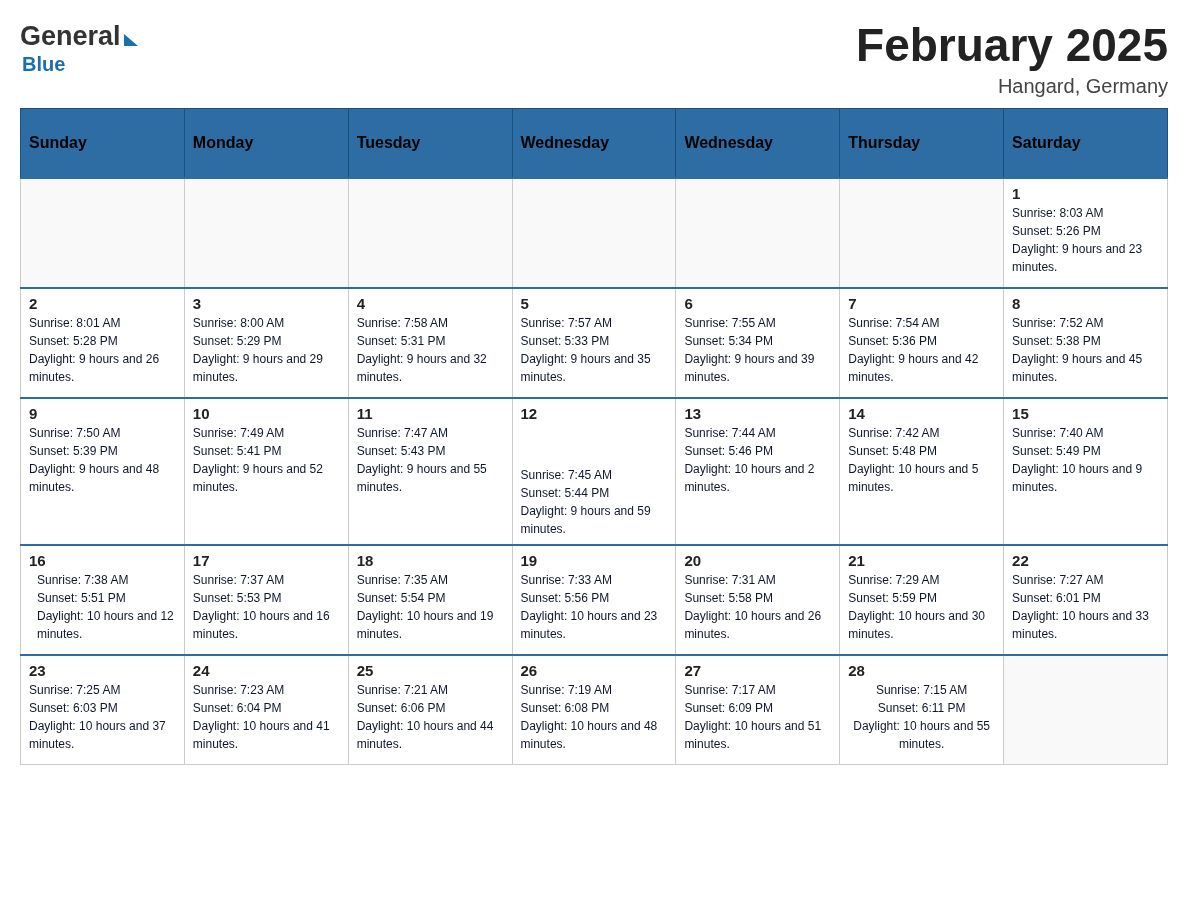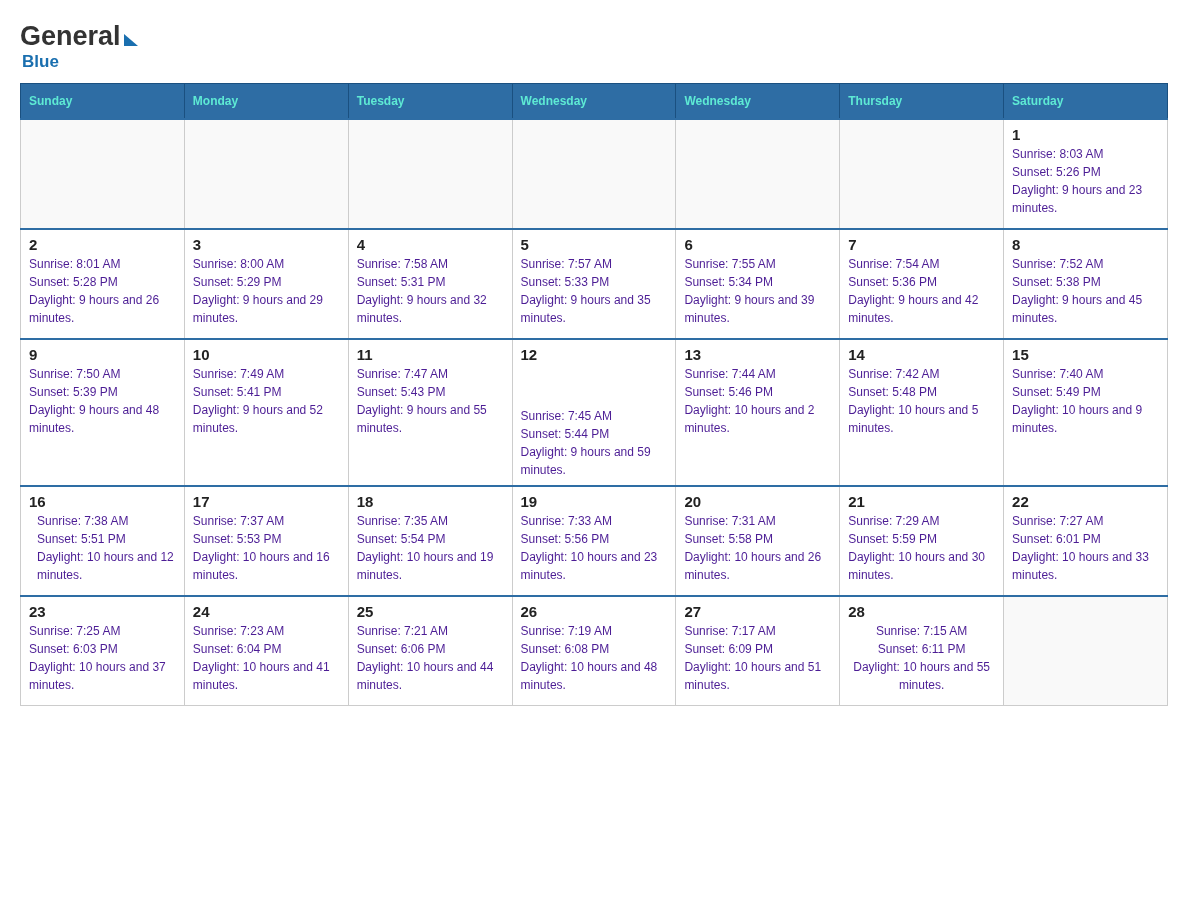--- a/index.html
+++ b/index.html
@@ -27,21 +27,21 @@
     }
     .logo-wrapper {
       line-height: 1.2;
     }
     .logo-line1 {
       display: flex;
       align-items: center;
     }
     .logo-line2 {
       color: #1a6faf;
-      font-size: 17px;
+      font-size: 20px;
       font-weight: bold;
       margin-left: 2px;
     }
     .title-block {
       text-align: right;
     }
     .month-title {
       font-size: 46px;
       font-weight: bold;
       color: #222;
@@ -52,24 +52,24 @@
       color: #444;
       margin-top: 4px;
     }
     .calendar {
       width: 100%;
       border-collapse: collapse;
       border: 1px solid #aaa;
     }
     .calendar th {
       background-color: #2e6da4;
-      color: #5eead4;
-      font-size: 12px;
-      font-weight: bold;
-      padding: 10px 8px;
+      color: #000000;
+      font-size: 16px;
+      font-weight: bold;
+      padding: 25px 8px;
       text-align: left;
       border: 1px solid #1a5080;
     }
     .calendar td {
       vertical-align: top;
       border: 1px solid #ccc;
       padding: 6px 8px;
       width: 14.28%;
       min-height: 110px;
       height: 110px;
@@ -79,21 +79,21 @@
     }
     .day-number {
       font-size: 15px;
       font-weight: bold;
       color: #222;
       display: block;
       margin-bottom: 2px;
     }
     .day-info {
       font-size: 12px;
-      color: #4c1d95;
+      color: #0f172a;
       line-height: 1.5;
     }
     .empty-cell {
       background: #f9f9f9;
     }
     .last-row td {
       border-bottom: 1px solid #ccc;
     }
   </style>
 </head>
@@ -102,20 +102,24 @@
 <div class="header">
   <div class="logo">
     <div class="logo-wrapper">
       <div class="logo-line1">
         <span class="logo-text-general">General</span>
         <span style="display:inline-block; width:0; height:0; border-left: 14px solid #1a6faf; border-top: 12px solid transparent; border-bottom: 0px solid transparent; margin-left:3px; position:relative; top:4px;"></span>
       </div>
       <div class="logo-line2">Blue</div>
     </div>
   </div>
+  <div class="title-block">
+    <div class="month-title">February 2025</div>
+    <div class="location">Hangard, Germany</div>
+  </div>
 </div>
 
 <table class="calendar">
   <thead>
     <tr>
     <th>Sunday</th>
         <th>Monday</th>
         <th>Tuesday</th>
         <th>Wednesday</th>
         <th>Wednesday</th>

